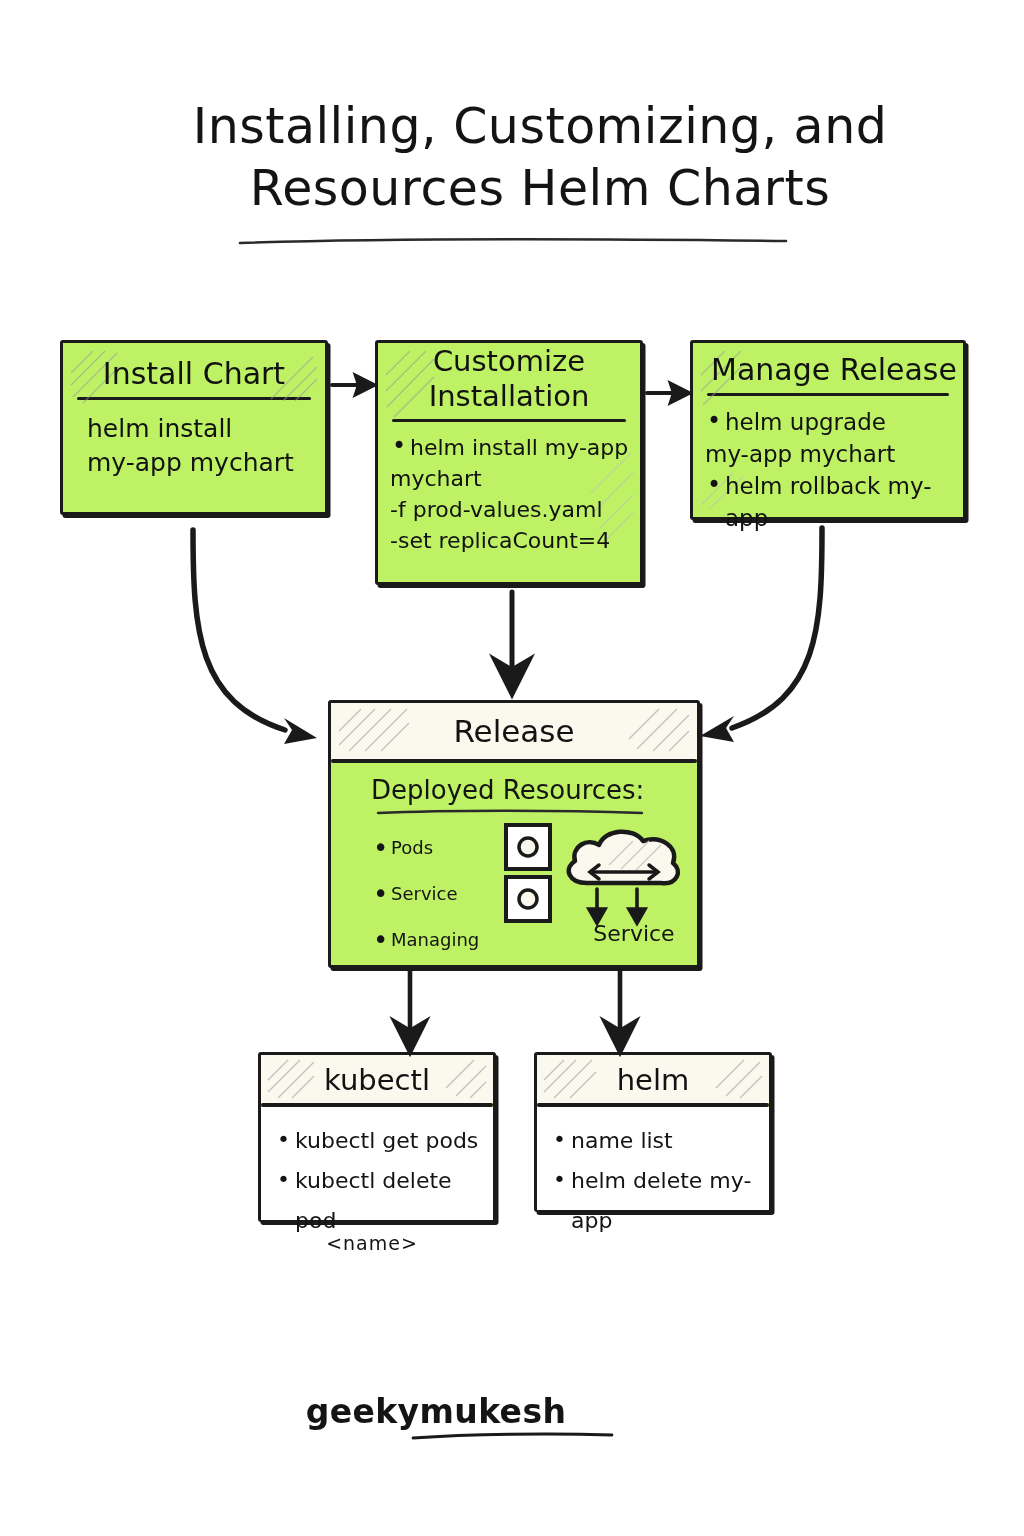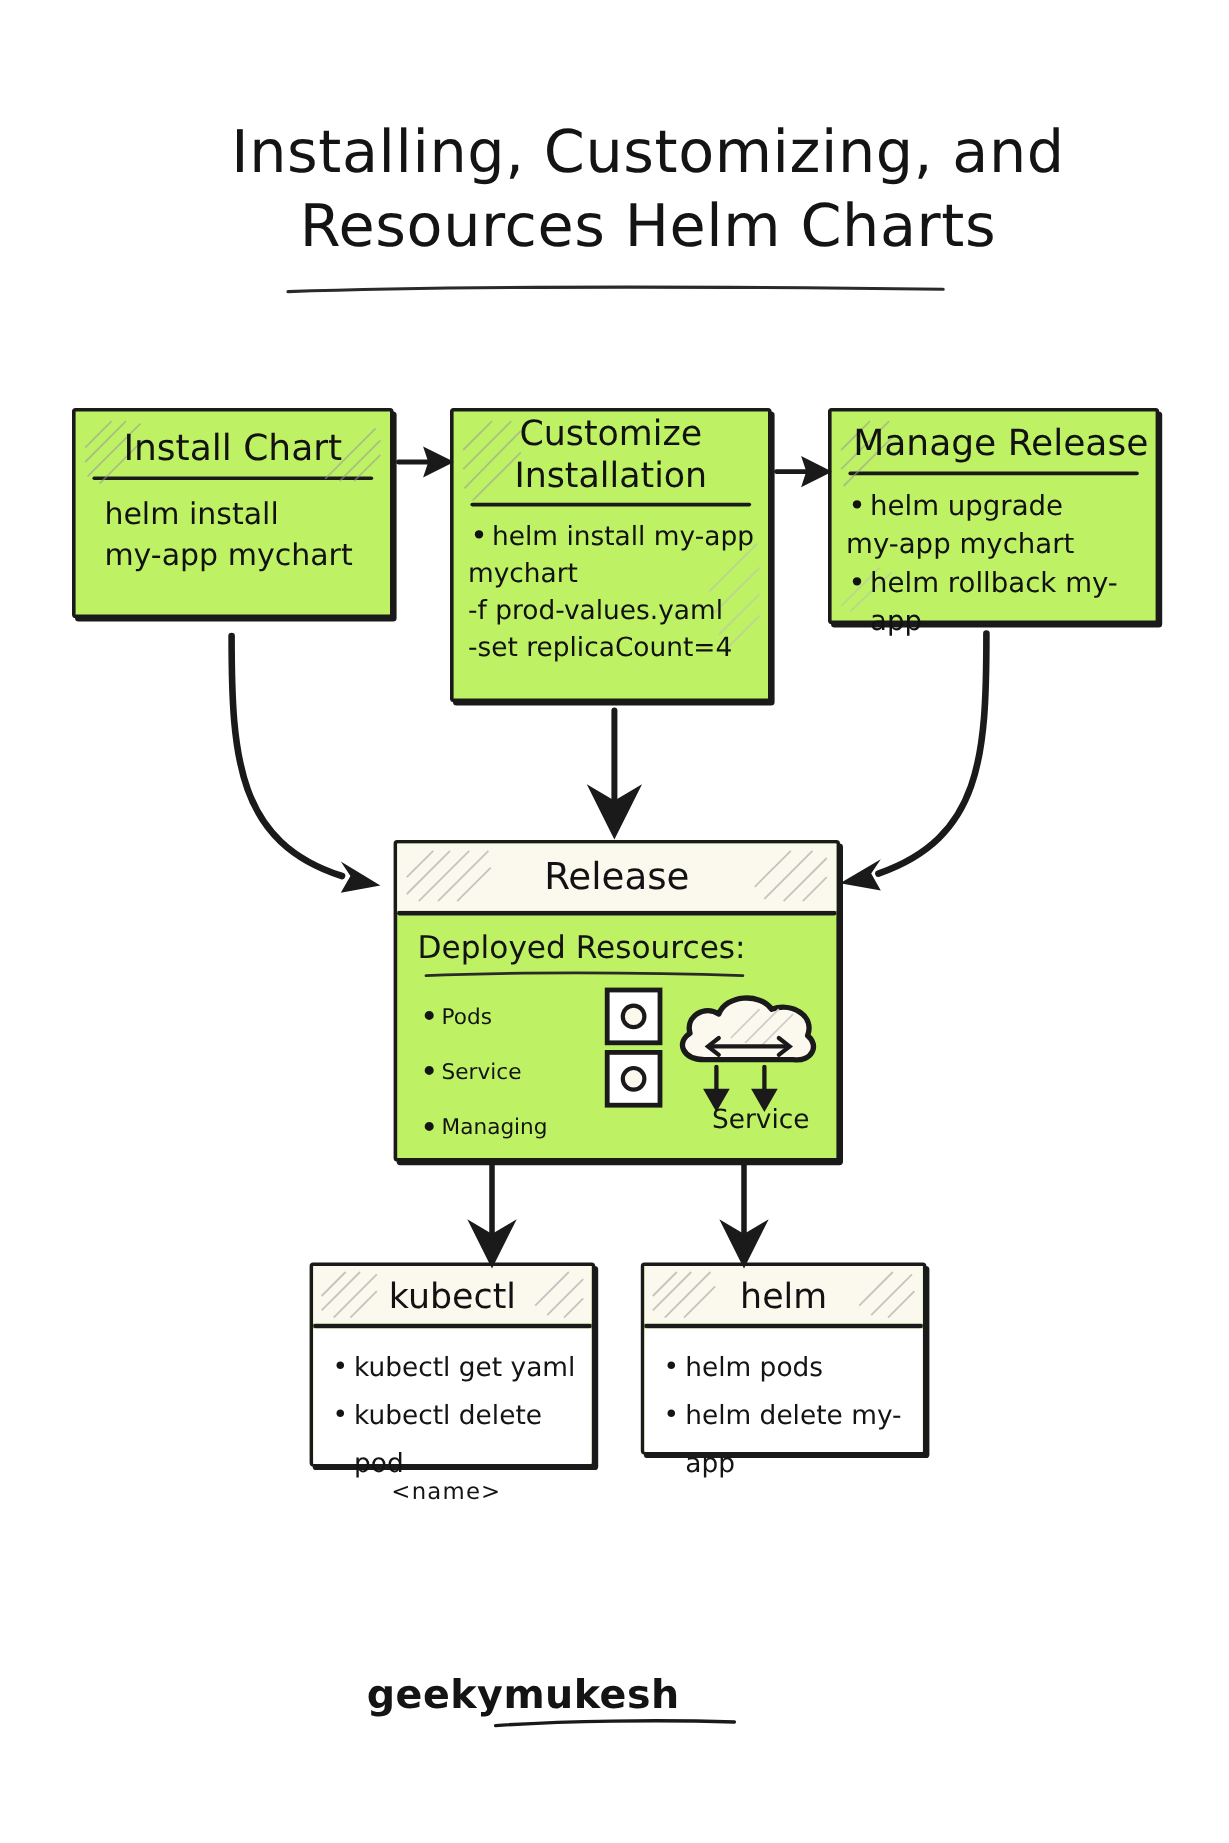--- a/index.html
+++ b/index.html
@@ -122,21 +122,21 @@
   #box-customize .box-title { margin-top: 0; font-size: 29px; line-height: 37px; }
   #box-customize .cmds { margin: 10px 10px 0 12px; font-size: 22px; line-height: 31px; }
   #box-customize .cont { padding-left: 20px; }
   
   #box-manage .box-title { margin-top: 8px; margin-left: 12px; }
   #box-manage .cmds { margin: 10px 8px 0 12px; font-size: 23px; line-height: 32px; }
   #box-manage .cont { padding-left: 22px; }
   
   #box-release .hdr-band { height: 56px; }
   #box-release .box-title { font-size: 31px; line-height: 34px; padding-top: 11px; }
-  #box-release .rel-body { padding: 12px 0 0 17px; position: relative; height: 200px; }
+  #box-release .rel-body { padding: 12px 0 0 17px; position: relative; height: 200px; margin-left: 23px; }
   #deployed-label {
     font-size: 26px;
     line-height: 30px;
     display: inline-block;
     position: relative;
   }
   #deployed-underline {
     position: absolute;
     left: 22px;
     top: 46px;
@@ -383,21 +383,21 @@
         <line x1="4" y1="30" x2="32" y2="2"></line>
           <line x1="14" y1="38" x2="44" y2="8"></line>
         <line x1="28" y1="40" x2="44" y2="24"></line>
       </g>
     </svg>
     <div class="box-title">kubectl</div>
   </div>
   <div class="divider divider-full"></div>
   <div class="lower">
     <ul class="blist">
-      <li>kubectl get yaml</li>
+      <li>kubectl get pods</li>
       <li>kubectl delete pod</li>
     </ul>
     <div id="kubectl-name">&lt;name&gt;</div>
   </div>
 </div>
 
 <div class="box" id="box-helm">
   <div class="hdr-band">
     <svg class="hatch" style="left:5px;top:3px;width:56px;height:42px" viewBox="0 0 56 42">
       <g stroke="#999" stroke-width="1.5" fill="none">
@@ -412,21 +412,21 @@
         <line x1="2" y1="30" x2="30" y2="2"></line>
           <line x1="12" y1="38" x2="46" y2="4"></line>
         <line x1="26" y1="40" x2="48" y2="18"></line>
       </g>
     </svg>
     <div class="box-title">helm</div>
   </div>
   <div class="divider divider-full"></div>
   <div class="lower">
     <ul class="blist">
-      <li>helm pods</li>
+      <li>name list</li>
       <li>helm delete my-app</li>
     </ul>
   </div>
 </div>
 
 <svg class="arrow-svg" style="left:330px;top:355px;width:48px;height:60px" viewBox="0 0 48 60">
   <g stroke="#1a1a1a" stroke-width="4" fill="#1a1a1a" stroke-linecap="round">
     <line x1="2" y1="30" x2="30" y2="30"></line>
     <polygon points="44,30 26,21 29,30 26,39"></polygon>
   </g>

